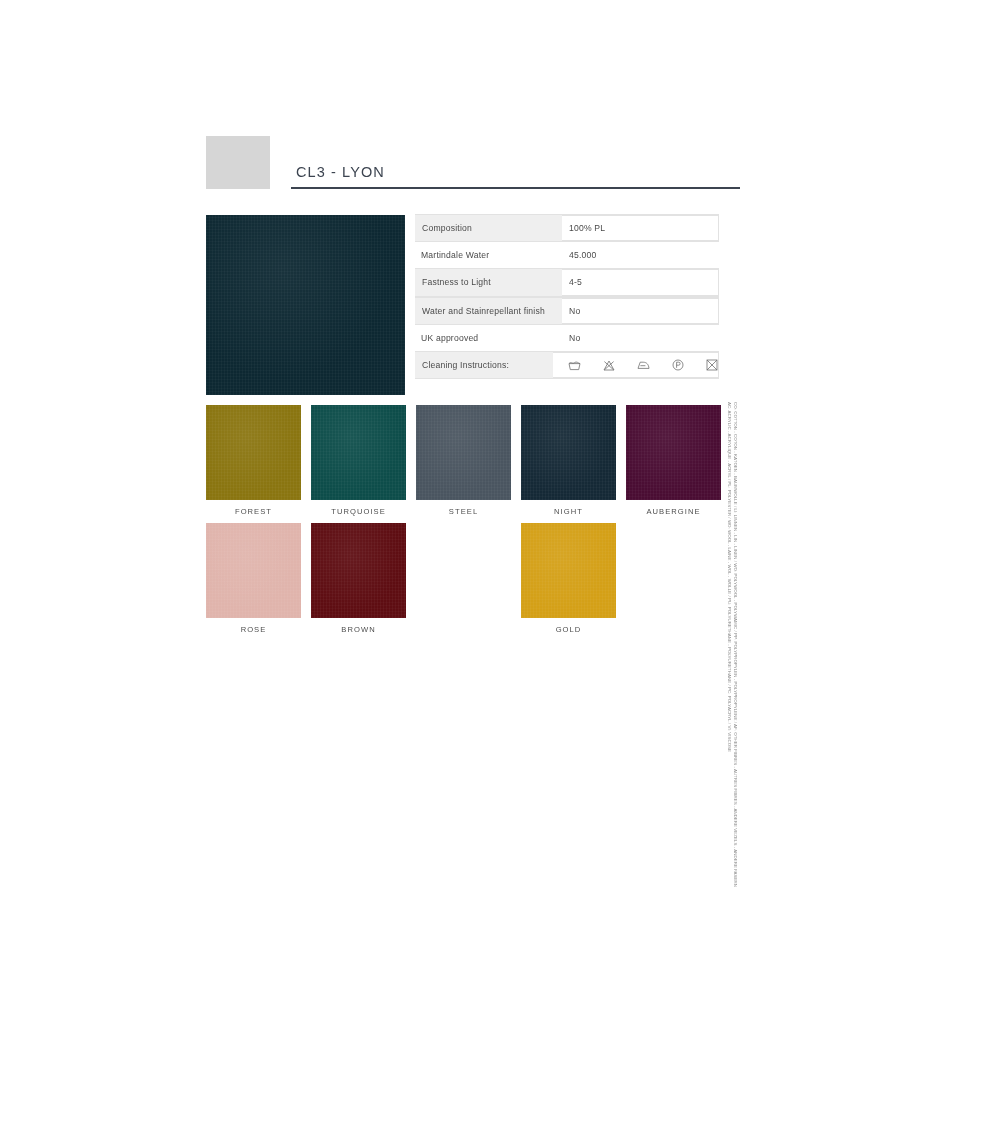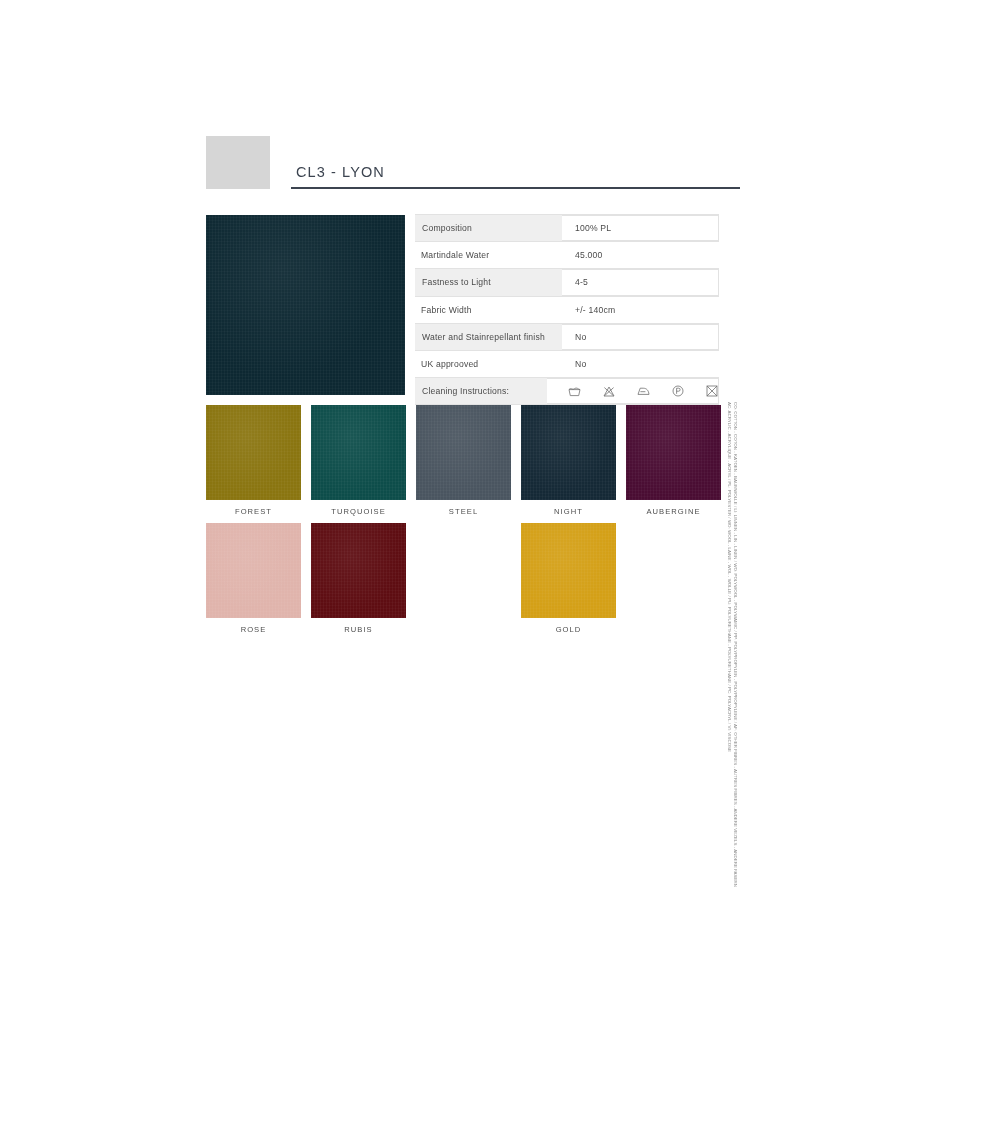--- a/index.html
+++ b/index.html
@@ -48,21 +48,21 @@
     font-size:8.6px;
   }
   .spec-row{
     position:relative;height:26.2px;display:flex;align-items:stretch;
   }
   .spec-row .k{
     width:147px;display:flex;align-items:center;padding-left:6px;
     box-sizing:border-box;letter-spacing:.2px;color:#4a4a4a;
   }
   .spec-row .v{
-    flex:1;display:flex;align-items:center;padding-left:13px;
+    flex:1;display:flex;align-items:center;padding-left:7px;
     box-sizing:border-box;letter-spacing:.2px;color:#4a4a4a;
   }
   .spec-row.alt .k{background:#efefef;text-align:center;}
   .spec-row.alt .v{border:1px solid #e2e2e2;border-left:none;}
   .spec-row.alt{border-top:1px solid #e2e2e2;border-bottom:1px solid #e2e2e2;}
   .spec-row.alt .k{border-left:1px solid #efefef;}
 
   .icons{display:flex;align-items:center;gap:22px;padding-left:8px;}
   .icons svg{display:block;}
 
@@ -127,24 +127,20 @@
     <div class="spec-row">
       <div class="k">Martindale Water</div>
       <div class="v">45.000</div>
     </div>
 
     <div class="spec-row alt">
       <div class="k">Fastness to Light</div>
       <div class="v">4-5</div>
     </div>
 
-    <div class="spec-row">
-      <div class="k">Fabric Width</div>
-      <div class="v">+/- 140cm</div>
-    </div>
 
     <div class="spec-row alt">
       <div class="k">Water and Stainrepellant finish</div>
       <div class="v">No</div>
     </div>
 
     <div class="spec-row">
       <div class="k">UK approoved</div>
       <div class="v">No</div>
     </div>
@@ -222,21 +218,21 @@
       </div>
     </div>
 
     <div class="grid-row">
       <div class="cell" style="left:0px">
         <div class="chip" style="background-color: rgb(224, 180, 172);"></div>
         <div class="cap">ROSE</div>
       </div>
       <div class="cell" style="left:105px">
         <div class="chip" style="background-color: rgb(94, 13, 18);"></div>
-        <div class="cap">RUBIS</div>
+        <div class="cap">BROWN</div>
       </div>
       <div class="cell" style="left:315px">
         <div class="chip" style="background-color: rgb(212, 160, 23);"></div>
         <div class="cap">GOLD</div>
       </div>
     </div>
 
   </div>
 
   <div class="legend">

